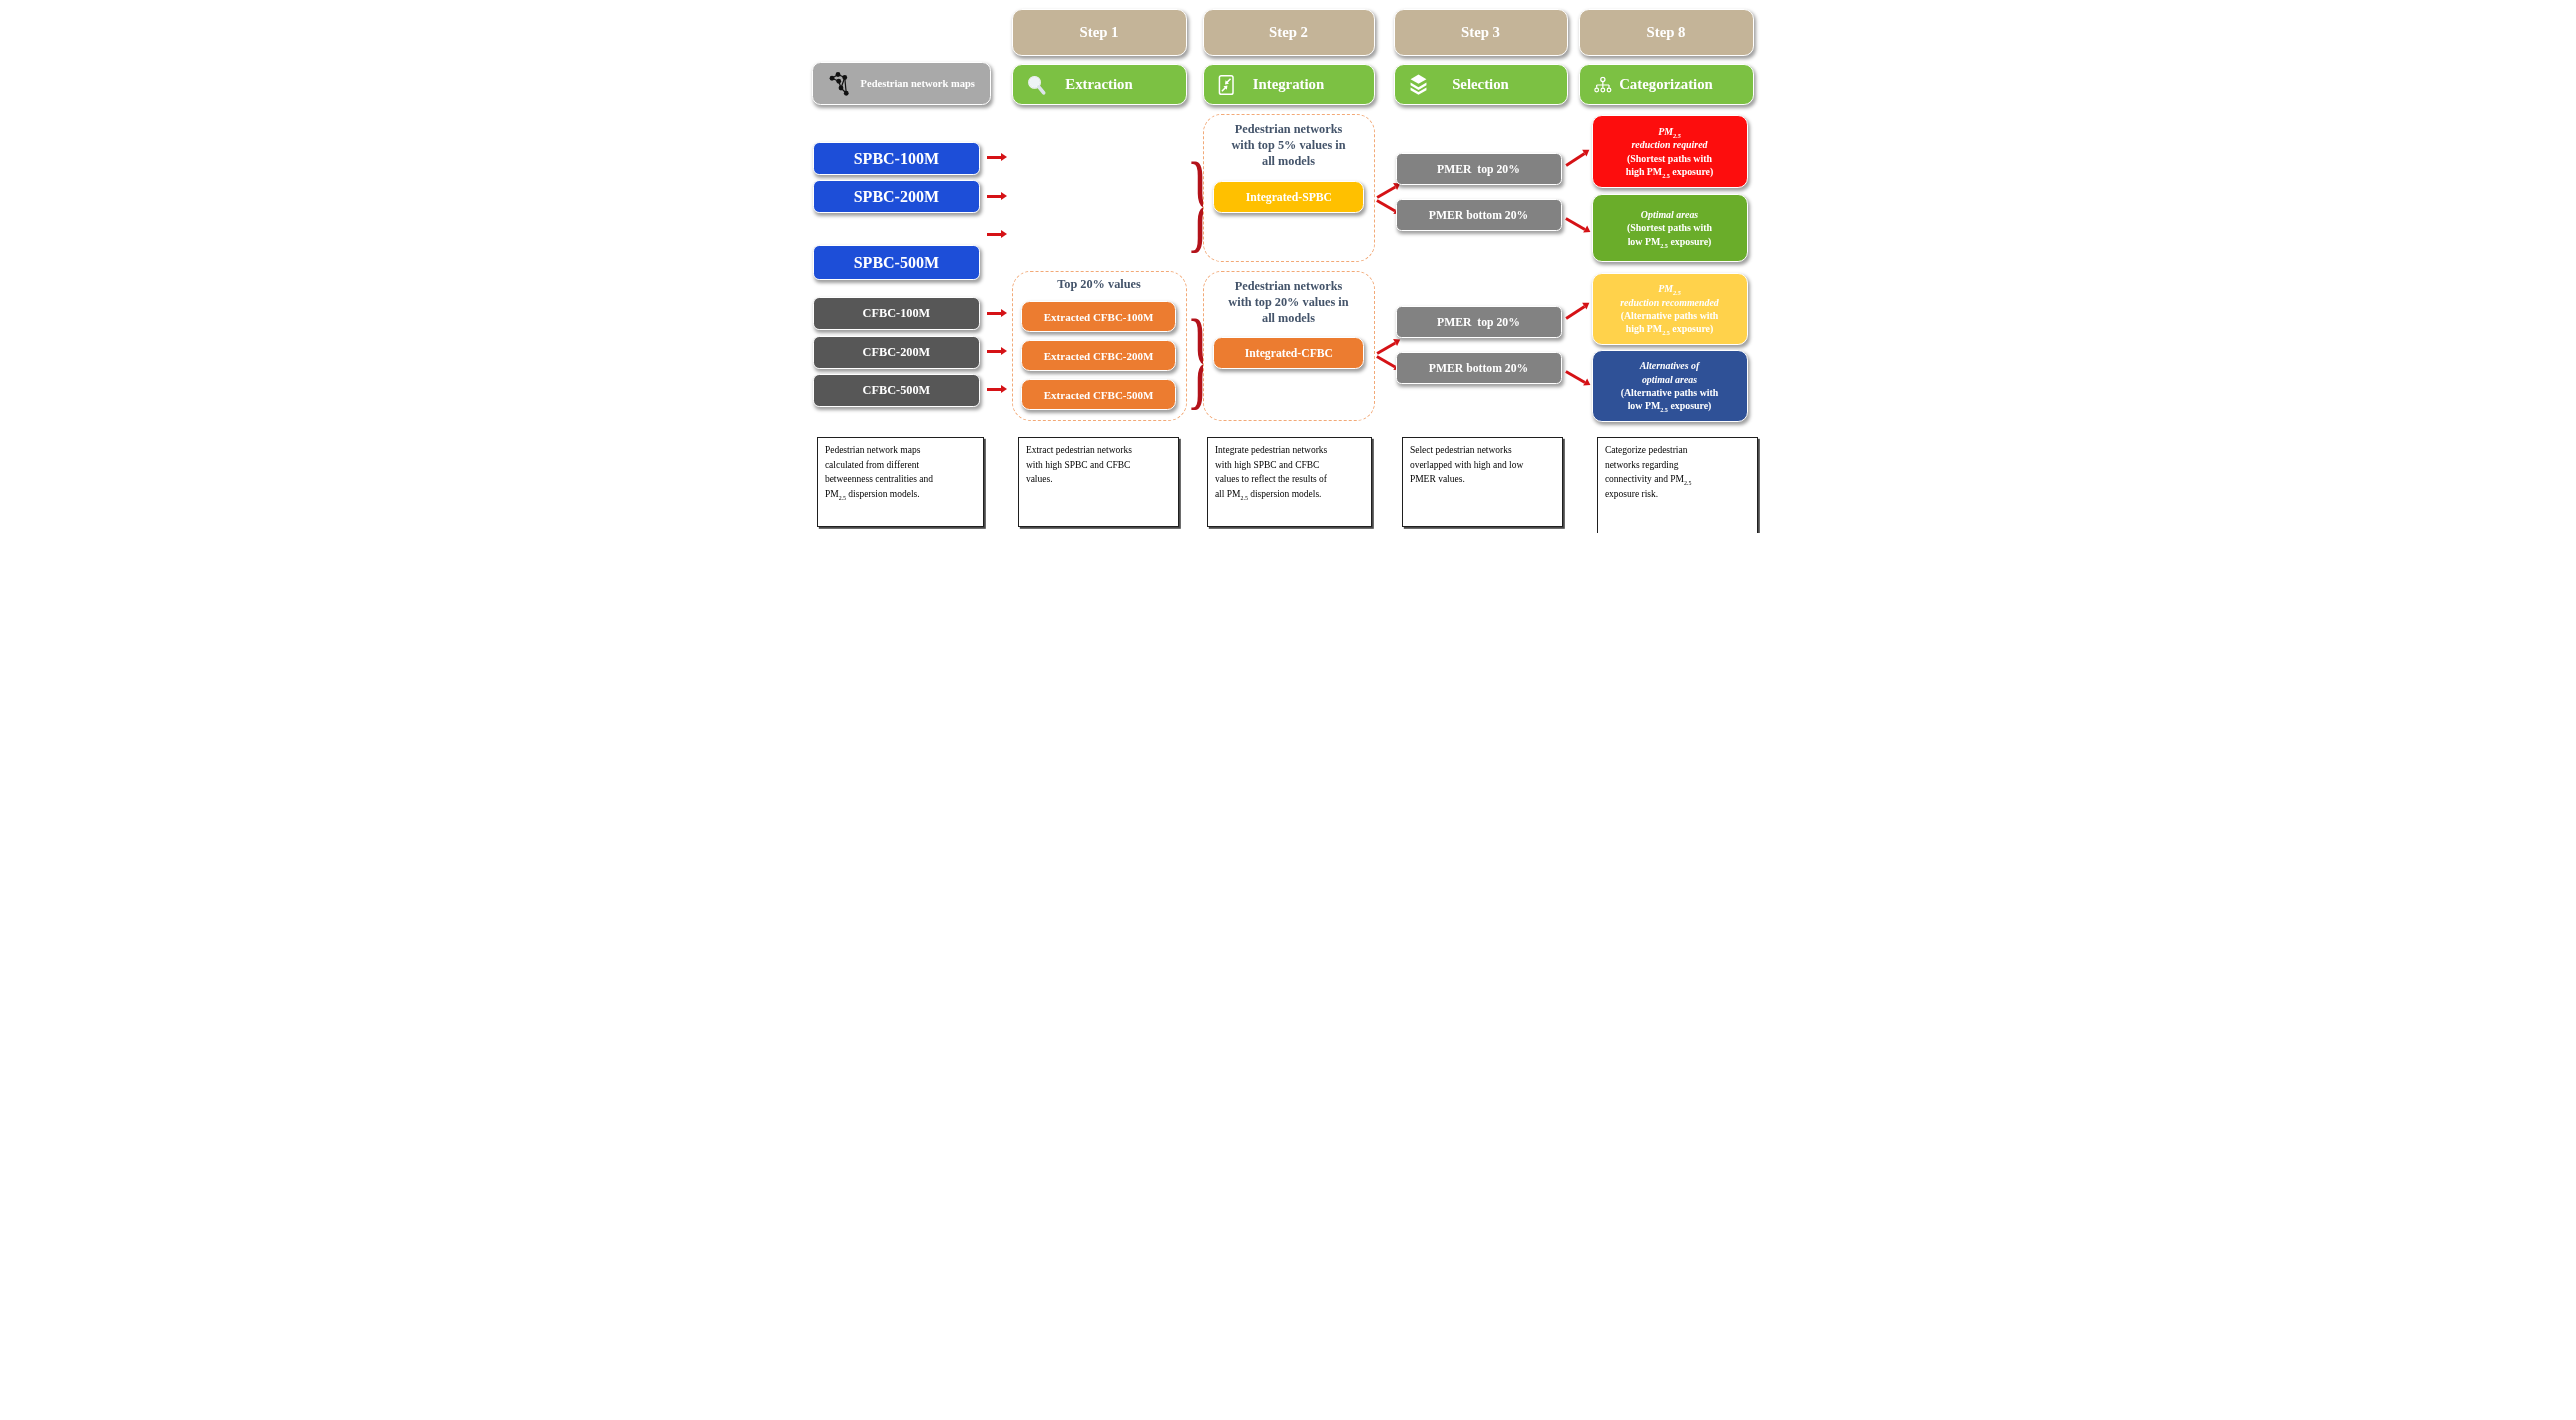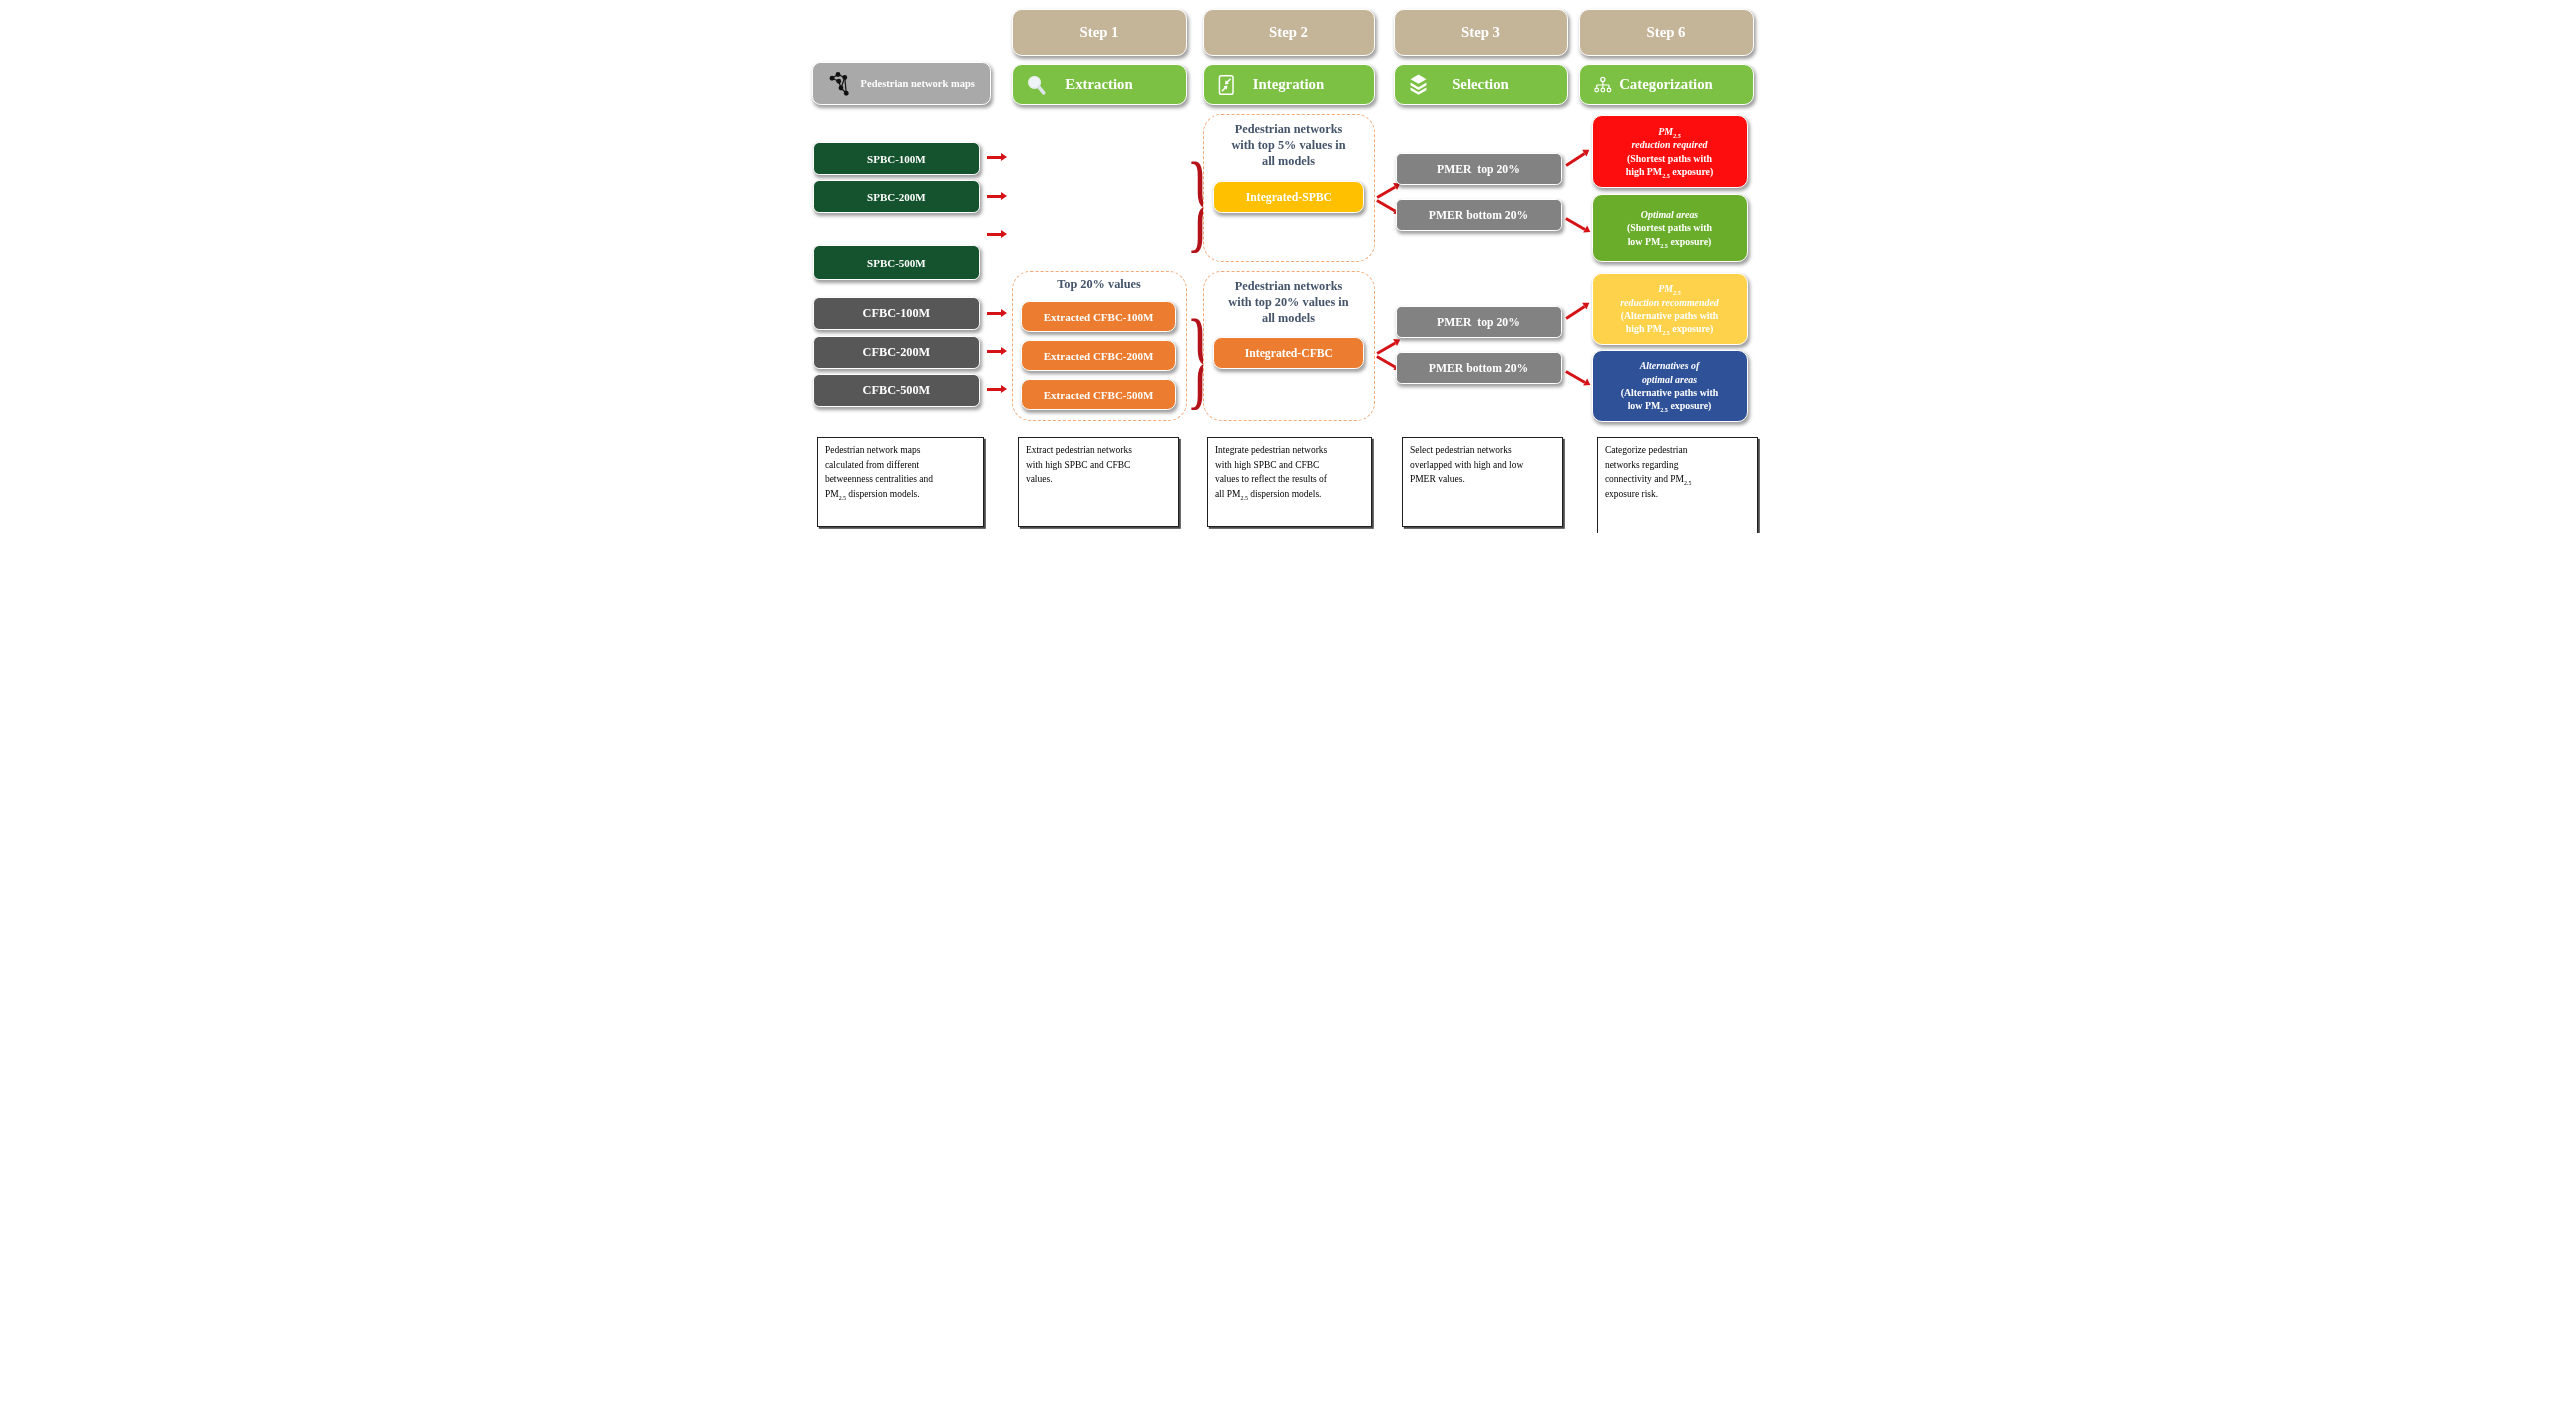--- a/index.html
+++ b/index.html
@@ -4,21 +4,21 @@
 <style>
   html,body{margin:0;padding:0;background:#fff;}
   .canvas{position:relative;width:965px;height:533px;margin:0 auto;background:#fff;
           font-family:"Liberation Serif","DejaVu Serif",serif;overflow:hidden;}
   .rbox{position:absolute;border:1.8px solid #fff;box-shadow:1.8px 2.5px 3.7px rgba(0,0,0,.38);
         display:flex;align-items:center;justify-content:center;color:#fff;font-weight:bold;
         box-sizing:border-box;text-align:center;}
   .step-hdr{background:#c4b498;border-radius:9.9px;font-size:14.8px;}
   .action{background:#7cc143;border-radius:9.9px;font-size:14.8px;}
   .input-hdr{background:#a9a9a9;border-radius:8.6px;font-size:10.5px;gap:4.9px;padding:0 6.2px;}
-  .gray1{background:#14532d;border-radius:6.2px;font-size:11px;text-align:center;}
+  .gray1{background:#1d4ed8;border-radius:6.2px;font-size:16px;text-align:center;}
   .gray2{background:#575757;border-radius:6.2px;font-size:12.3px;}
   .pmer{background:#828282;border-radius:5.5px;font-size:11.7px;white-space:pre-wrap;}
   .ybox{background:#ffc000;border-radius:8.6px;font-size:11px;}
   .obox{background:#ec7c30;border-radius:8.6px;font-size:11px;}
   .group{position:absolute;border:1.2px dashed #f2a977;border-radius:18.5px;background:#fff;box-sizing:border-box;}
   .gtitle{position:absolute;left:0;right:0;text-align:center;color:#44546a;font-weight:bold;
           font-size:12.3px;white-space:pre-line;line-height:1.3;}
   .outbox{flex-direction:column;border-radius:9.9px;font-size:9.9px;line-height:1.35;padding:3.7px 6.2px;}
   .out-title{font-style:italic;white-space:pre-line;}
   .out-detail{white-space:pre-line;}
@@ -46,21 +46,21 @@
   <div class="rbox step-hdr" style="left:206px;top:8.6px;width:175px;height:47px;">
     <span>Step 1</span>
   </div>
   <div class="rbox step-hdr" style="left:397px;top:8.6px;width:172px;height:47px;">
     <span>Step 2</span>
   </div>
   <div class="rbox step-hdr" style="left:588px;top:8.6px;width:174px;height:47px;">
     <span>Step 3</span>
   </div>
   <div class="rbox step-hdr" style="left:773px;top:8.6px;width:175px;height:47px;">
-    <span>Step 6</span>
+    <span>Step 8</span>
   </div>
 
   <div class="rbox action" style="left:206px;top:64px;width:175px;height:41px;">
     <span class="icon-left">
       <svg width="21" height="21" viewBox="0 0 32 32">
         <circle cx="13" cy="12" r="8.5" fill="#eef3f7" stroke="#fff" stroke-width="2.5"></circle>
         <circle cx="13" cy="12" r="8.5" fill="none" stroke="#c9d4de" stroke-width="1"></circle>
         <line x1="19.5" y1="19" x2="27" y2="28" stroke="#dde4ec" stroke-width="5.5" stroke-linecap="round"></line>
       </svg>
     </span>

